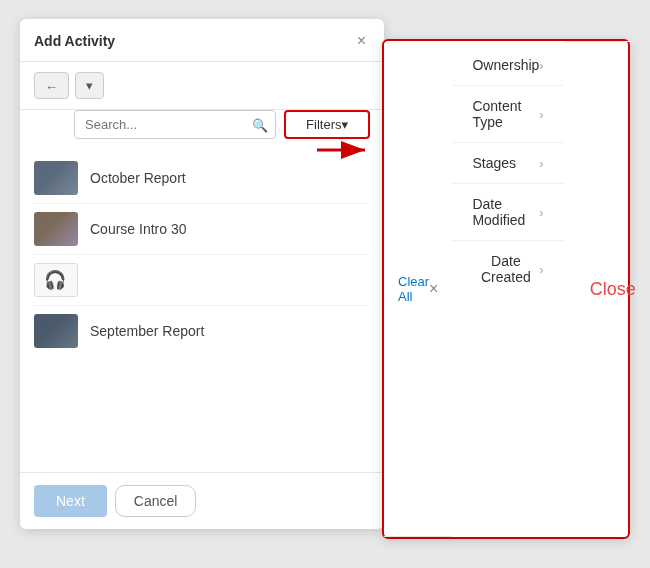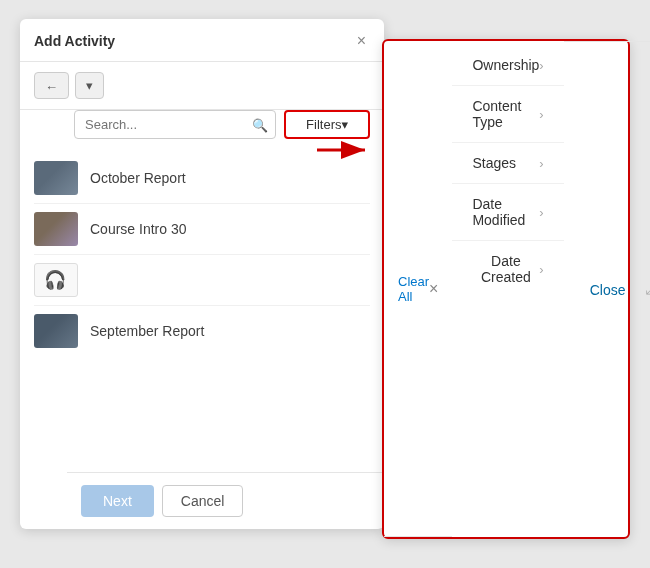--- a/index.html
+++ b/index.html
@@ -188,38 +188,37 @@
     .media-name {
       font-size: 14px;
       color: #404040;
     }
 
     .dialog-footer {
       padding: 12px 14px;
       display: flex;
       gap: 8px;
       border-top: 1px solid #e5e5e5;
-      margin-left: 47px;
     }
 
     .btn-next {
       background: #a8c8e8;
       border: none;
       border-radius: 4px;
       padding: 8px 22px;
       font-size: 14px;
       color: #fff;
       cursor: pointer;
       font-weight: 500;
     }
 
     .btn-cancel {
       background: #fff;
       border: 1px solid #ccc;
-      border-radius: 4px;
+      border-radius: 10px;
       padding: 2px 18px;
       font-size: 14px;
       color: #555;
       cursor: pointer;
     }
 
     
     .arrow-wrap {
       position: absolute;
       left: 295px;
@@ -296,22 +295,22 @@
       border-top: 1px solid #e5e5e5;
       display: flex;
       align-items: center;
       justify-content: center;
       gap: 8px;
     }
 
     .close-filter-btn {
       background: none;
       border: none;
-      font-size: 14px;
-      color: #0369a1;
+      font-size: 18px;
+      color: #ef4444;
       cursor: pointer;
       padding: 4px 12px;
     }
 
     .resize-icon {
       color: #aaa;
       font-size: 14px;
       margin-left: auto;
       cursor: pointer;
     }

